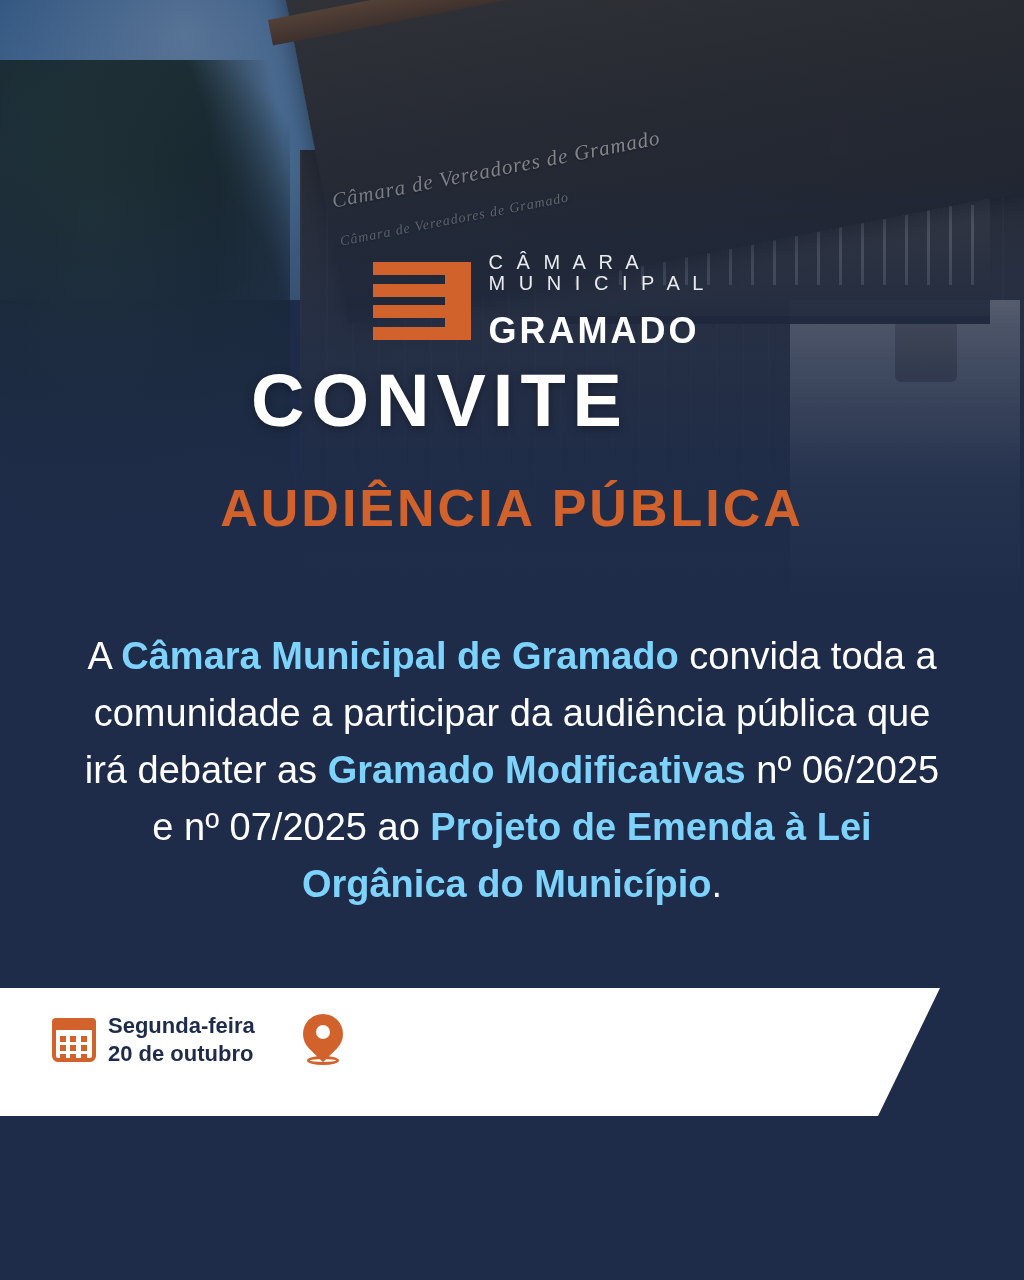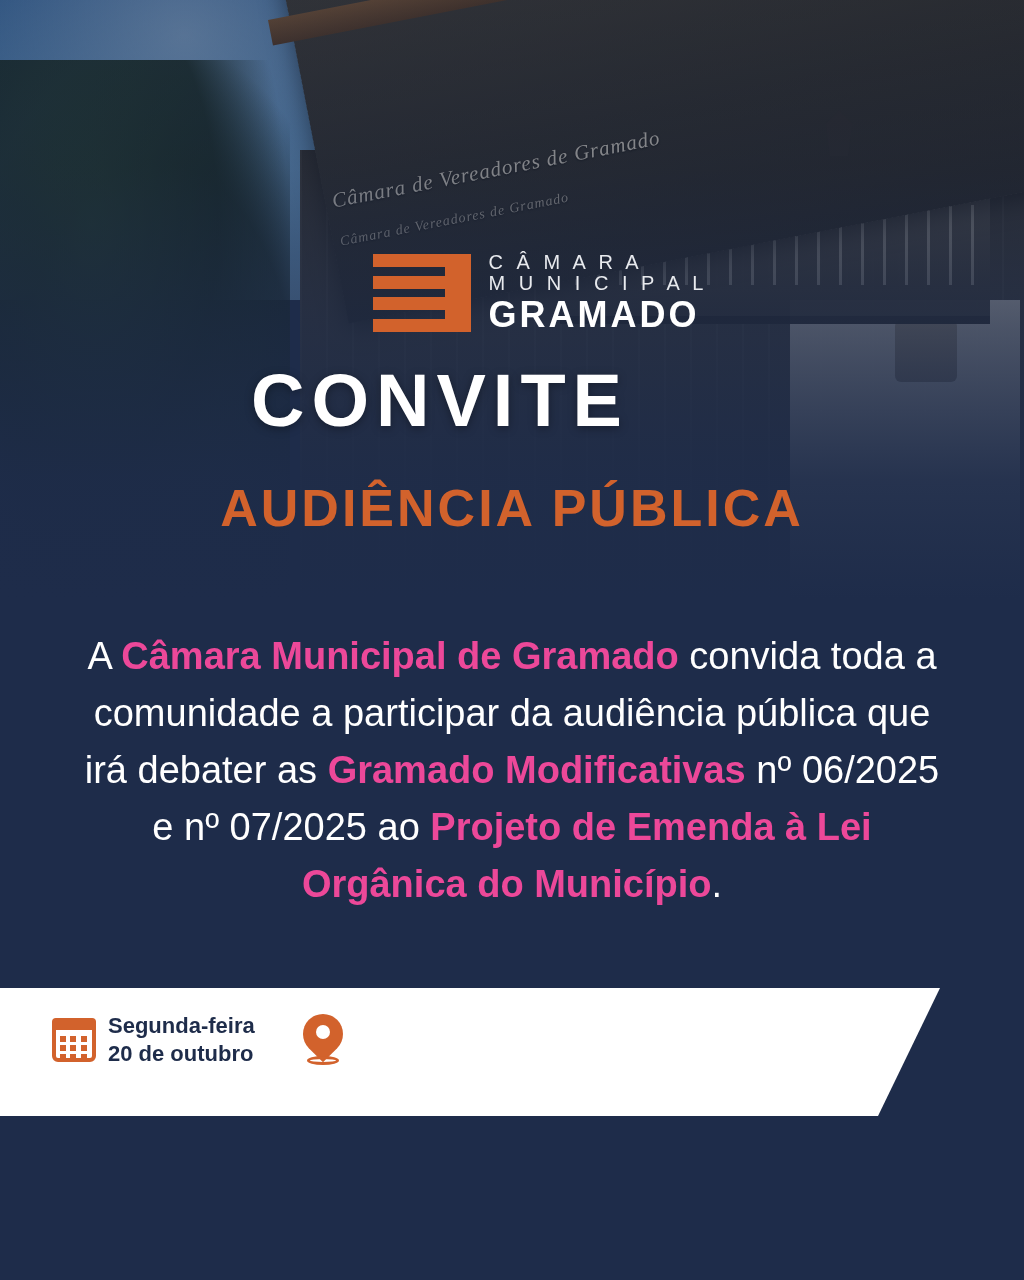--- a/index.html
+++ b/index.html
@@ -205,21 +205,21 @@
     font-size: 20px;
     letter-spacing: 4px;
     font-weight: 400;
     color: #e8eaee;
   }
   .logo-text .l3 {
     font-size: 36px;
     letter-spacing: 3px;
     font-weight: 700;
     color: #ffffff;
-    margin-top: 2px;
+    margin-top: 18px;
   }
 
   
   .title-convite {
     position: absolute;
     left: 0; top: 358px;
     width: 880px;
     text-align: center;
     color: #ffffff;
     font-size: 74px;
@@ -244,21 +244,21 @@
     left: 70px;
     top: 628px;
     width: 884px;
     text-align: center;
     color: #ffffff;
     font-size: 38px;
     line-height: 1.5;
     font-weight: 400;
   }
   .body-text .hl {
-    color: #ec4899;
+    color: #7dd3fc;
     font-weight: 700;
   }
 
   
   .band {
     position: absolute;
     left: 0;
     top: 988px;
     width: 1024px;
     height: 128px;

